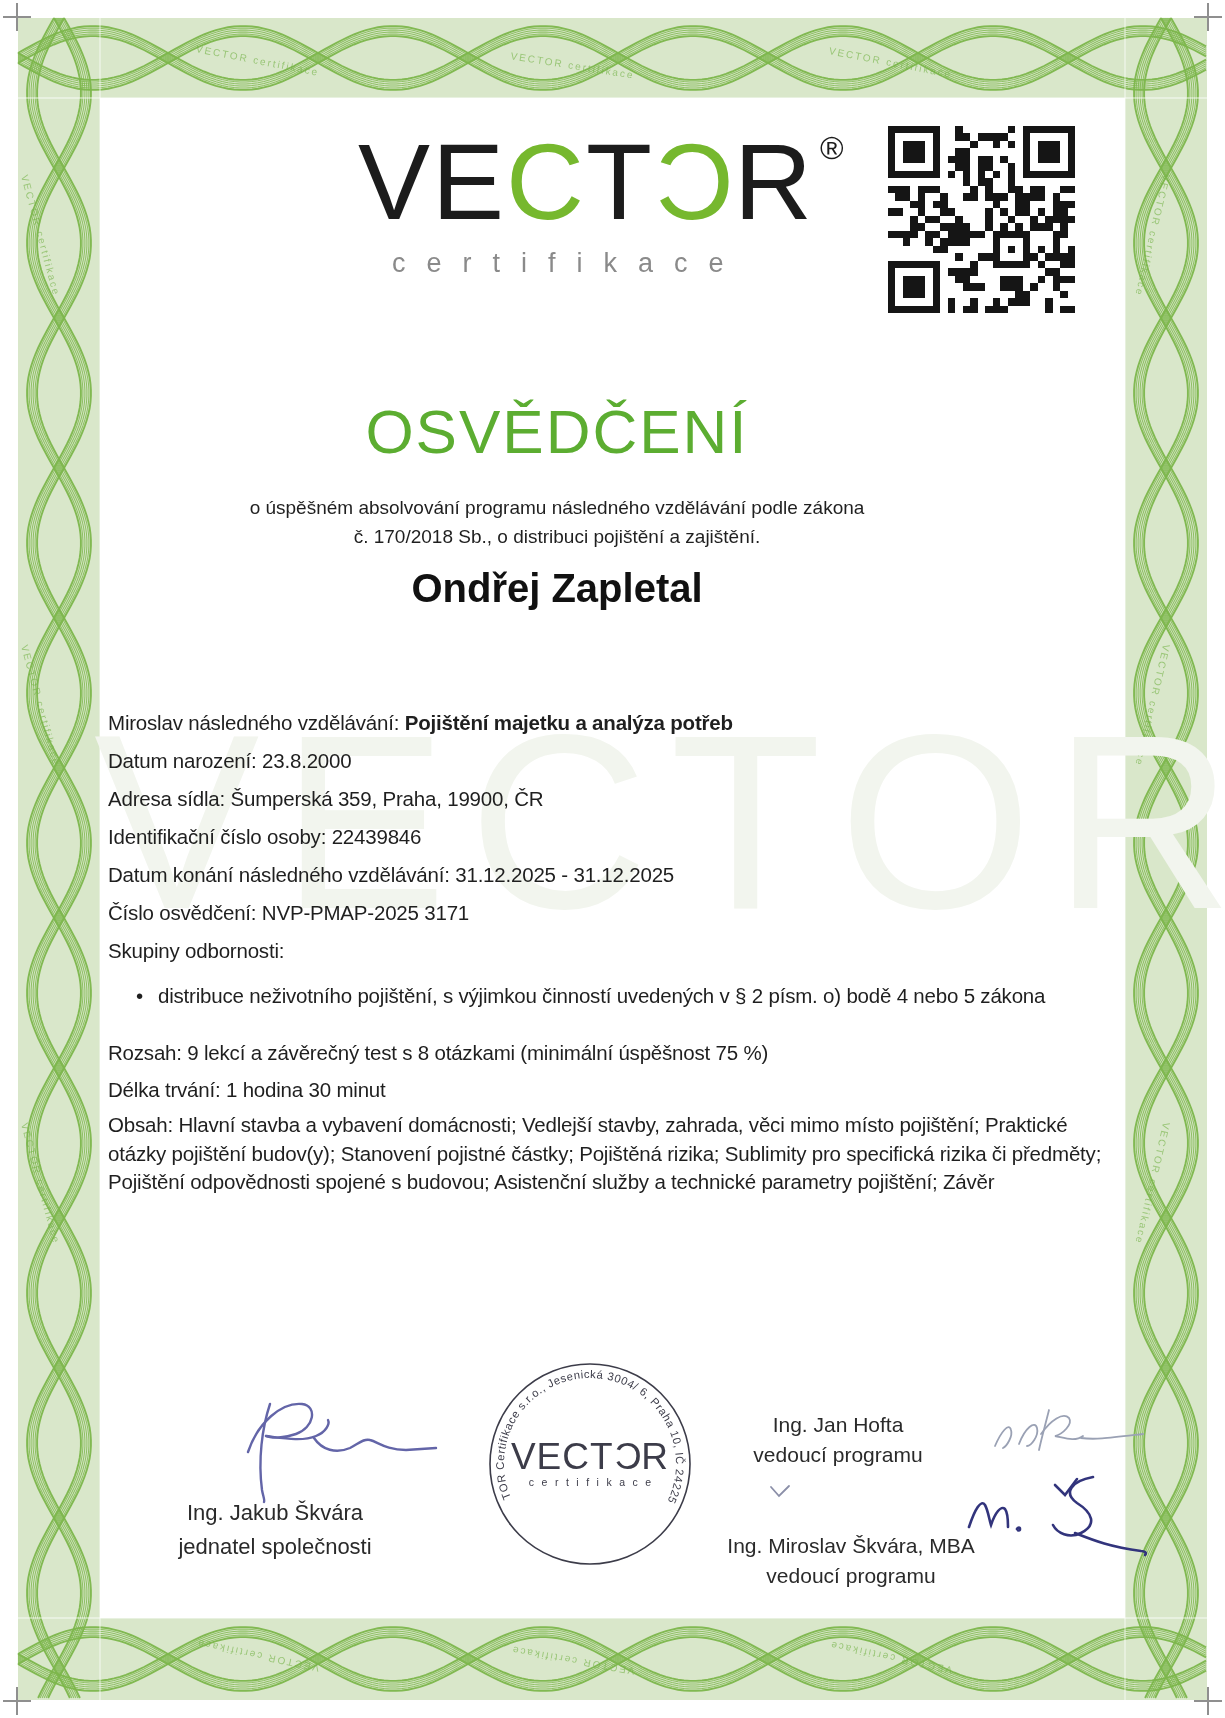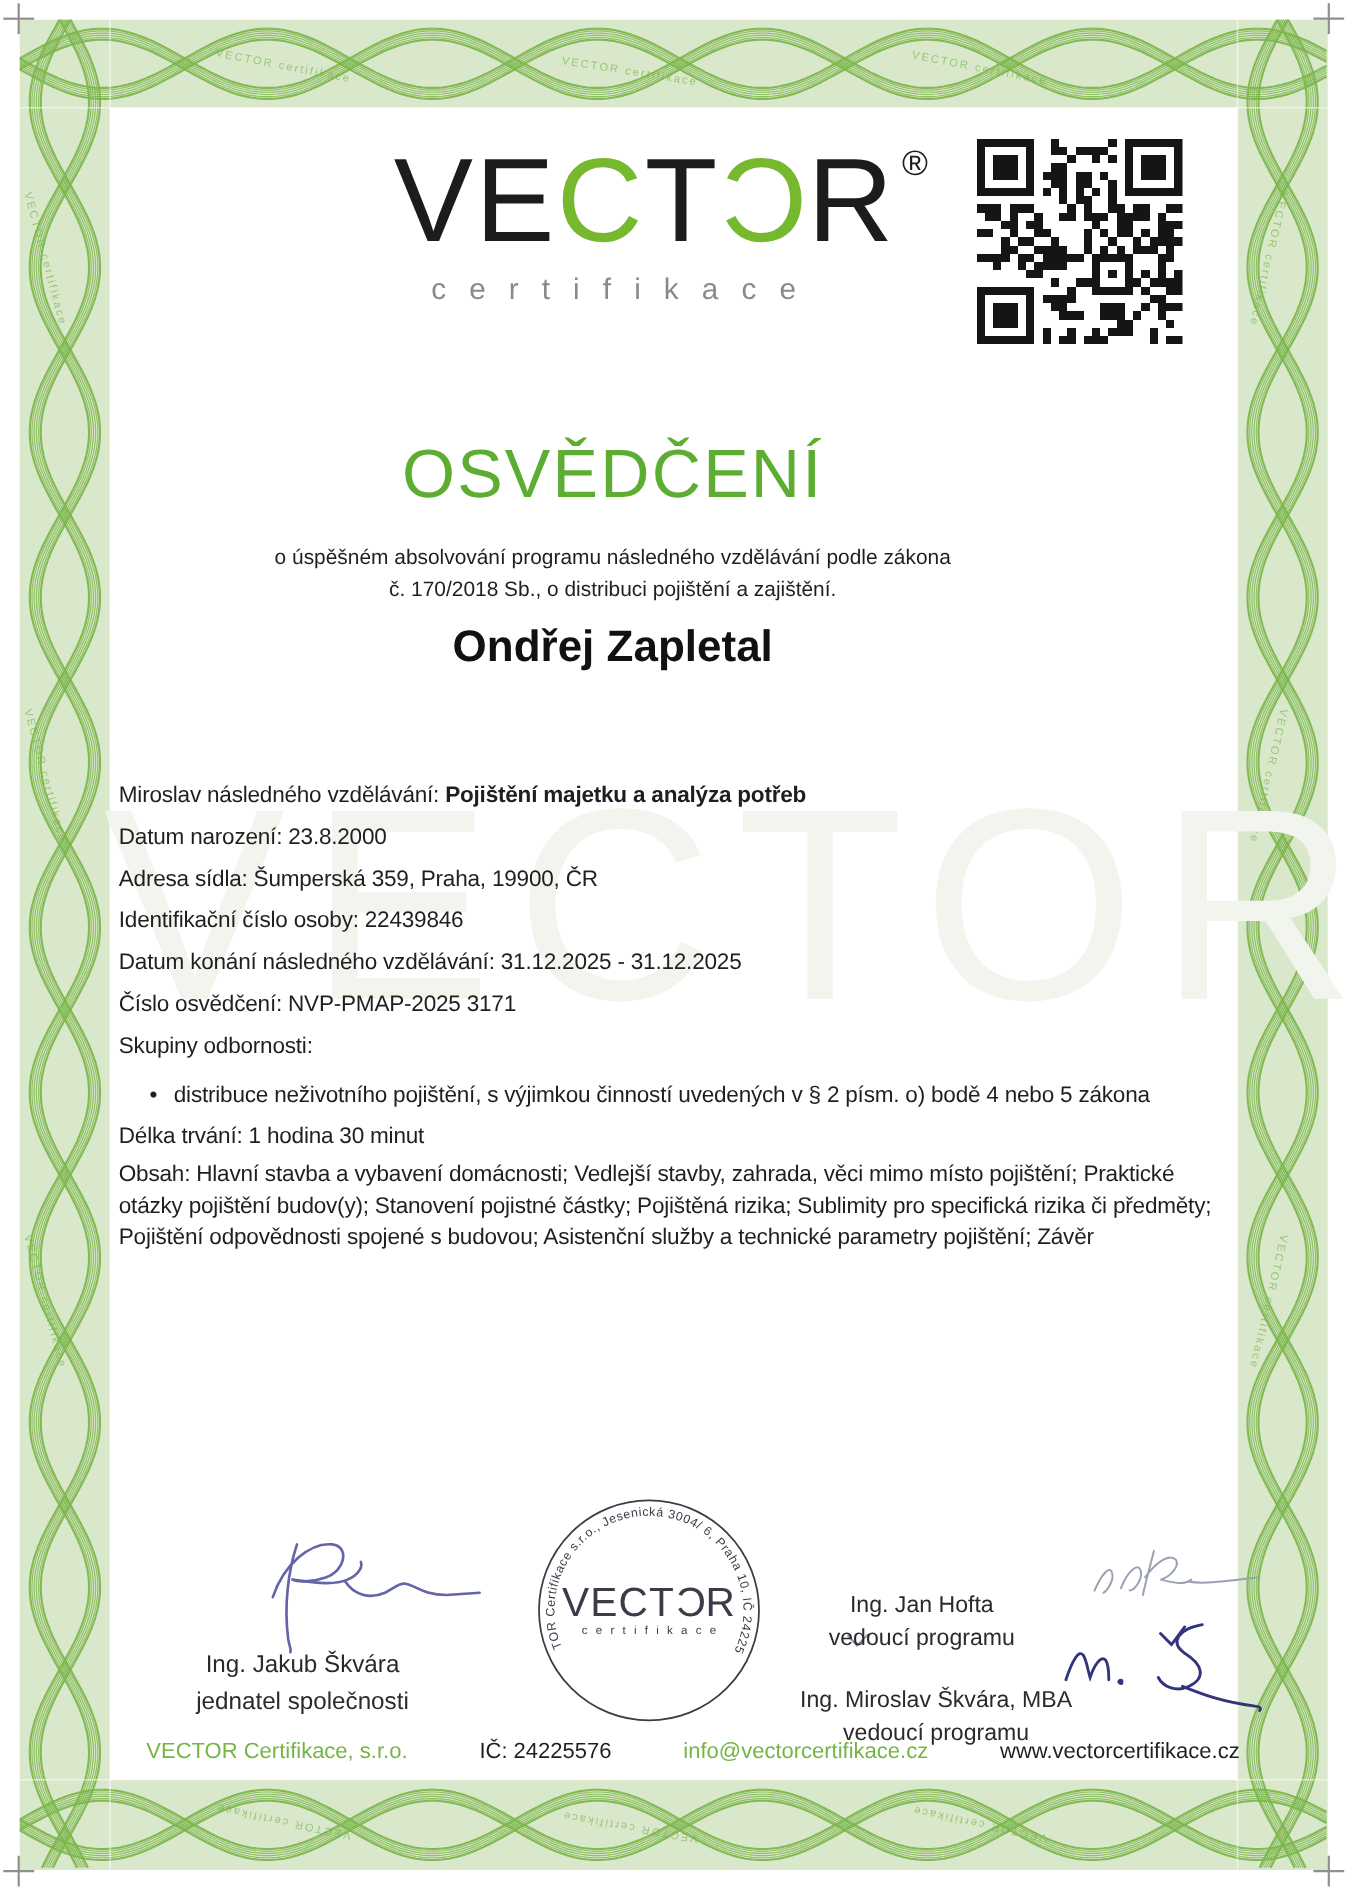--- a/index.html
+++ b/index.html
@@ -48,21 +48,21 @@
   .seal svg{position:absolute;left:0;top:0;}
   .seal-logo{position:absolute;left:0;top:79px;width:210px;text-align:center;font-size:37px;
              line-height:37px;color:var(--seal-ink);letter-spacing:1px;}
   .seal-sub{position:absolute;left:0;top:116px;width:210px;text-align:center;font-size:10.5px;
             line-height:14px;color:var(--seal-ink);letter-spacing:7.5px;text-indent:7.5px;}
 
   .sig-img{position:absolute;z-index:1;}
   .sig-block{position:absolute;text-align:center;color:#2a2a2a;z-index:1;}
   .sb-left{left:25px;top:1400px;width:300px;font-size:22px;line-height:30px;}
   .sb-left .role{margin-top:4px;}
-  .sb-hofta{left:588px;top:1312px;width:300px;font-size:21px;line-height:30px;margin-top:34px;}
+  .sb-hofta{left:588px;top:1312px;width:300px;font-size:21px;line-height:30px;}
   .sb-mirek{left:576px;top:1405px;width:350px;font-size:21px;line-height:30px;margin-top:28px;}
 
   .footer{position:absolute;left:8px;top:1480px;width:1019px;box-sizing:border-box;
           padding-left:25px;display:flex;justify-content:space-between;
           font-size:20px;line-height:28px;z-index:1;}
   .footer .green{color:var(--footer-green);}
 </style>
 </head>
 <body>
 
@@ -177,20 +177,21 @@
 
     <div class="details">
       <div class="line"><span>Miroslav následného vzdělávání: </span><b>Pojištění majetku a analýza potřeb</b></div>
       <div class="line">Datum narození: 23.8.2000</div>
       <div class="line">Adresa sídla: Šumperská 359, Praha, 19900, ČR</div>
       <div class="line">Identifikační číslo osoby: 22439846</div>
       <div class="line">Datum konání následného vzdělávání: 31.12.2025 - 31.12.2025</div>
       <div class="line">Číslo osvědčení: NVP-PMAP-2025 3171</div>
       <div class="line">Skupiny odbornosti:</div>
       <div class="bullet-line">distribuce neživotního pojištění, s výjimkou činností uvedených v § 2 písm. o) bodě 4 nebo 5 zákona</div>
+      <div class="scope">Rozsah: 9 lekcí a závěrečný test s 8 otázkami (minimální úspěšnost 75 %)</div>
       <div class="duration">Délka trvání: 1 hodina 30 minut</div>
       <div class="content-para">Obsah: Hlavní stavba a vybavení domácnosti; Vedlejší stavby, zahrada, věci mimo místo pojištění; Praktické otázky pojištění budov(y); Stanovení pojistné částky; Pojištěná rizika; Sublimity pro specifická rizika či předměty; Pojištění odpovědnosti spojené s budovou; Asistenční služby a technické parametry pojištění; Závěr</div>
     </div>
 
     <div class="seal">
       <svg width="210" height="210" viewBox="0 0 210 210">
         <circle cx="105" cy="105" r="100" fill="none" stroke="#3c3c49" stroke-width="1.6"></circle>
         <path id="sealArc" d="M 27.1 141.4 A 86 86 0 1 1 182.9 141.4" fill="none"></path>
         <text font-size="11.2" fill="#3c3c49" letter-spacing="0.6" font-family="Liberation Sans, DejaVu Sans, sans-serif">
           <textPath href="#sealArc" startOffset="50%" text-anchor="middle">VECTOR Certifikace s.r.o., Jesenická 3004/ 6, Praha 10, IČ 24225576</textPath>
@@ -241,21 +242,15 @@
     <div class="sig-block sb-hofta">
       <div>Ing. Jan Hofta</div>
       <div>vedoucí programu</div>
     </div>
 
     <div class="sig-block sb-mirek">
       <div>Ing. Miroslav Škvára, MBA</div>
       <div>vedoucí programu</div>
     </div>
 
-    <div class="footer">
-      <span class="green">VECTOR Certifikace, s.r.o.</span>
-      <span>IČ: 24225576</span>
-      <span class="green">info@vectorcertifikace.cz</span>
-      <span>www.vectorcertifikace.cz</span>
-    </div>
 
   </div>
 </div>
 
 </body></html>

